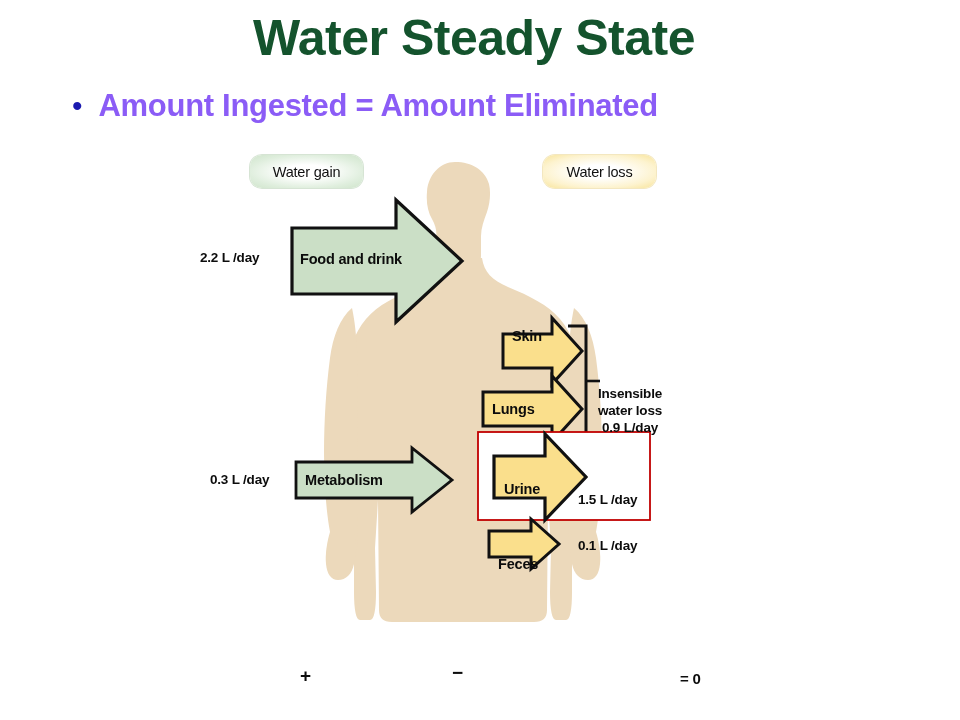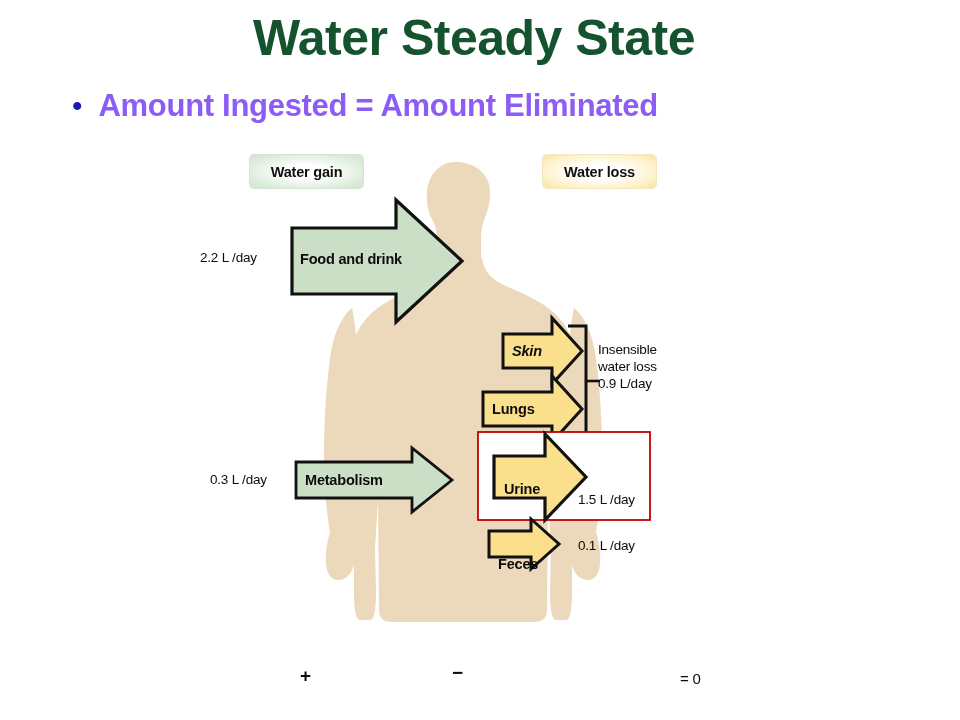--- a/index.html
+++ b/index.html
@@ -58,23 +58,23 @@
   }
   #figure-svg {
     position: absolute;
     left: 0;
     top: 0;
   }
 
   
   .chip {
     position: absolute;
-    border-radius: 4px;
+    border-radius: 12px;
     font-size: 14.5px;
-    font-weight: bold;
+    font-weight: normal;
     color: #101010;
     display: flex;
     align-items: center;
     justify-content: center;
     letter-spacing: -0.2px;
   }
   #chip-water-gain {
     left: 250px;  top: 15px;  width: 113px; height: 33px;
     background:
       radial-gradient(ellipse at 50% 50%, #ffffff 28%, #dfeedd 72%, #cfe4cb 100%);
@@ -84,26 +84,26 @@
     left: 543px; top: 15px;  width: 113px; height: 33px;
     background:
       radial-gradient(ellipse at 50% 50%, #ffffff 28%, #fdf3cf 70%, #f8e49a 100%);
     box-shadow: 0 0 0 1px rgba(235,215,150,0.6);
   }
 
   
   .lbl {
     position: absolute;
     font-size: 13.5px;
-    font-weight: normal;
+    font-weight: bold;
     color: #0c0c0c;
     white-space: nowrap;
     letter-spacing: -0.2px;
   }
-  .lbl.center { text-align: left; }
+  .lbl.center { text-align: center; margin-top: 44px; }
 
   #lbl-gain-rate   { left: 200px; top: 110px; }
   #lbl-metab-rate  { left: 210px; top: 332px; }
   #lbl-insensible  { left: 598px; top: 202px; line-height: 1.25; }
   #lbl-urine-rate  { left: 578px; top: 332px; margin-top: 20px; }
   #lbl-feces-rate  { left: 578px; top: 398px; }
   #lbl-equation    { left: 200px; top: 368px; font-size: 14.5px; }
   #lbl-equals-zero { left: 680px; top: 530px; font-size: 15px; }
   .op-sign {
     position: absolute;
@@ -121,21 +121,21 @@
     position: absolute;
     font-size: 14.5px;
     font-weight: bold;
     color: #0c0c0c;
     white-space: nowrap;
     letter-spacing: -0.2px;
     text-align: right;
   }
   #txt-food   { left: 300px; top: 111px; }
   #txt-metab  { left: 305px; top: 332px; }
-  #txt-skin   { left: 512px; top: 203px; font-style: italic; }
+  #txt-skin   { left: 512px; top: 188px; }
   #txt-lungs  { left: 492px; top: 261px; }
   #txt-urine  { left: 504px; top: 341px; }
   #txt-feces  { left: 498px; top: 416px; }
 </style>
 </head>
 <body>
 
 <div id="slide-title">Water Steady State</div>
 
 <div id="subtitle-row">

